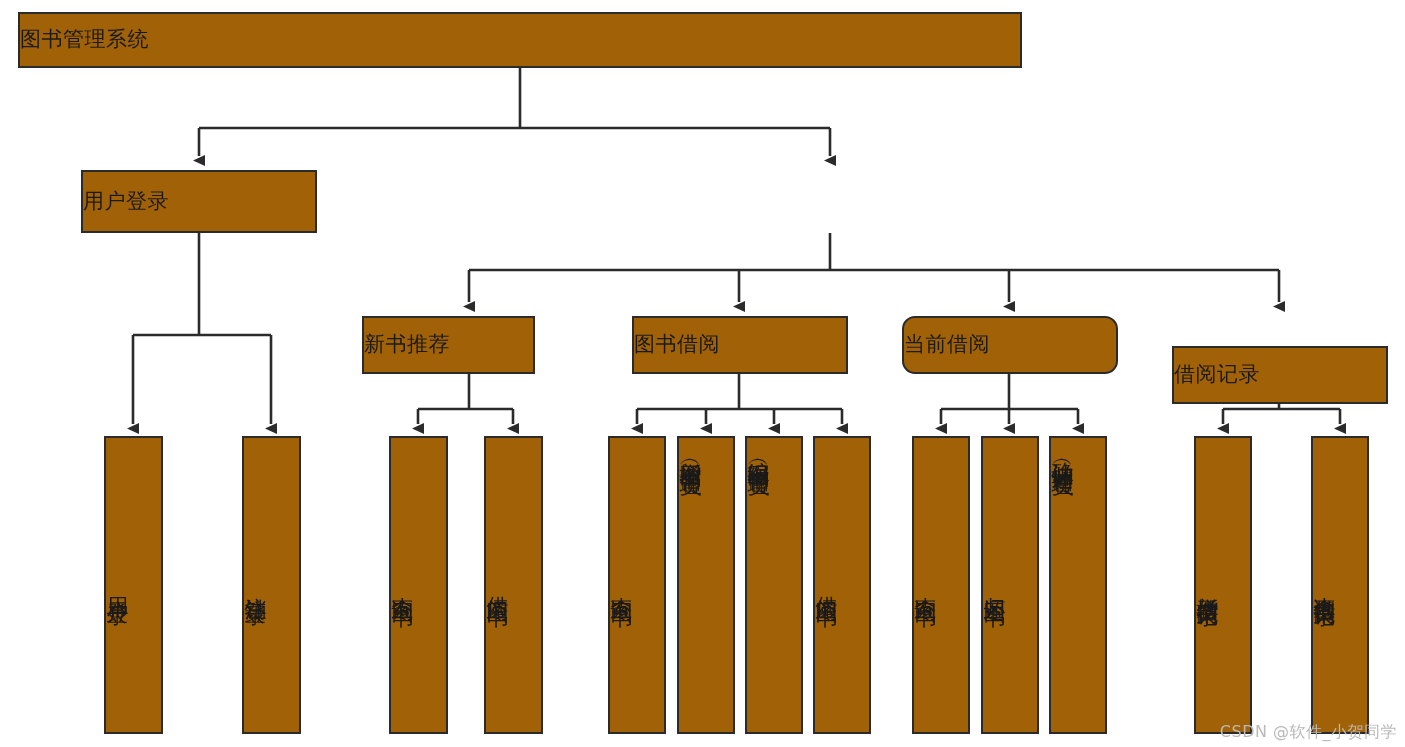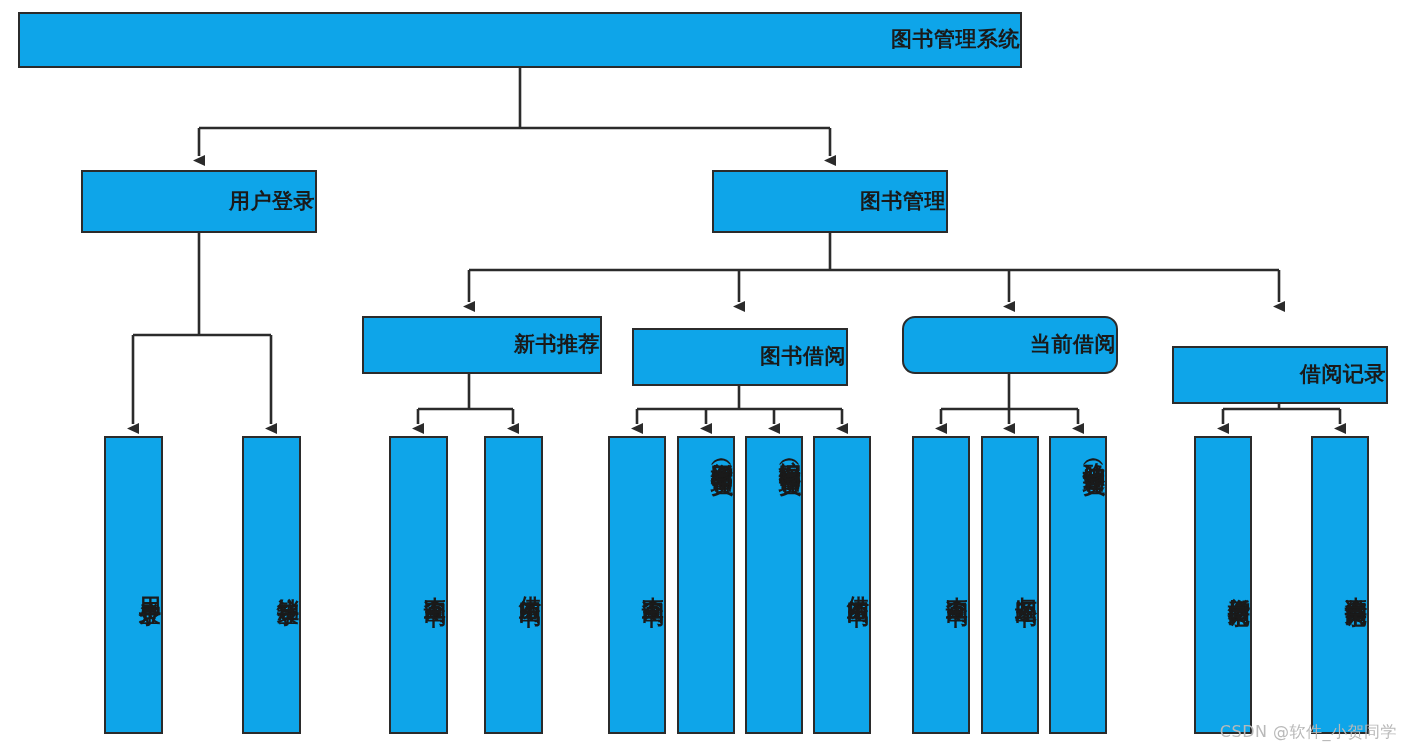--- a/index.html
+++ b/index.html
@@ -23,28 +23,27 @@
     position: absolute;
     left: 0;
     top: 0;
     width: 1405px;
     height: 747px;
     pointer-events: none;
   }
   .node {
     position: absolute;
     box-sizing: border-box;
-    background: #0ea5e9;
+    background: #a16207;
     border: 2px solid #2b2b2b;
     display: flex;
     align-items: center;
-    justify-content: flex-end;
+    justify-content: flex-start;
     color: #1a1a1a;
     z-index: 2;
-    font-weight: bold;
   }
   .node .label {
     display: block;
     text-align: center;
     line-height: 1.12;
     letter-spacing: 0.5px;
   }
   .node.horiz .label {
     writing-mode: horizontal-tb;
     font-size: 21px;
@@ -133,28 +132,25 @@
     </g>
   </svg>
 
   <div class="node root horiz" style="left:18px; top:12px; width:1004px; height:56px;">
     <span class="label">图书管理系统</span>
   </div>
 
   <div class="node horiz" style="left:81px; top:170px; width:236px; height:63px;">
     <span class="label">用户登录</span>
   </div>
-  <div class="node horiz" style="left:712px; top:170px; width:236px; height:63px;">
-    <span class="label">图书管理</span>
-  </div>
-
-  <div class="node horiz" style="left:362px; top:316px; width:240px; height:58px;">
+
+  <div class="node horiz" style="left:362px; top:316px; width:173px; height:58px;">
     <span class="label">新书推荐</span>
   </div>
-  <div class="node horiz" style="left:632px; top:316px; width:216px; height:58px;margin-top:12px;">
+  <div class="node horiz" style="left:632px; top:316px; width:216px; height:58px;">
     <span class="label">图书借阅</span>
   </div>
   <div class="node horiz" style="left:902px; top:316px; width:216px; height:58px;border-radius:13px;">
     <span class="label">当前借阅</span>
   </div>
   <div class="node horiz" style="left:1172px; top:316px; width:216px; height:58px;margin-top:30px;">
     <span class="label">借阅记录</span>
   </div>
 
   <div class="node vert" style="left:104px; top:436px; width:59px; height:298px; align-items:center; padding-top:0;">

